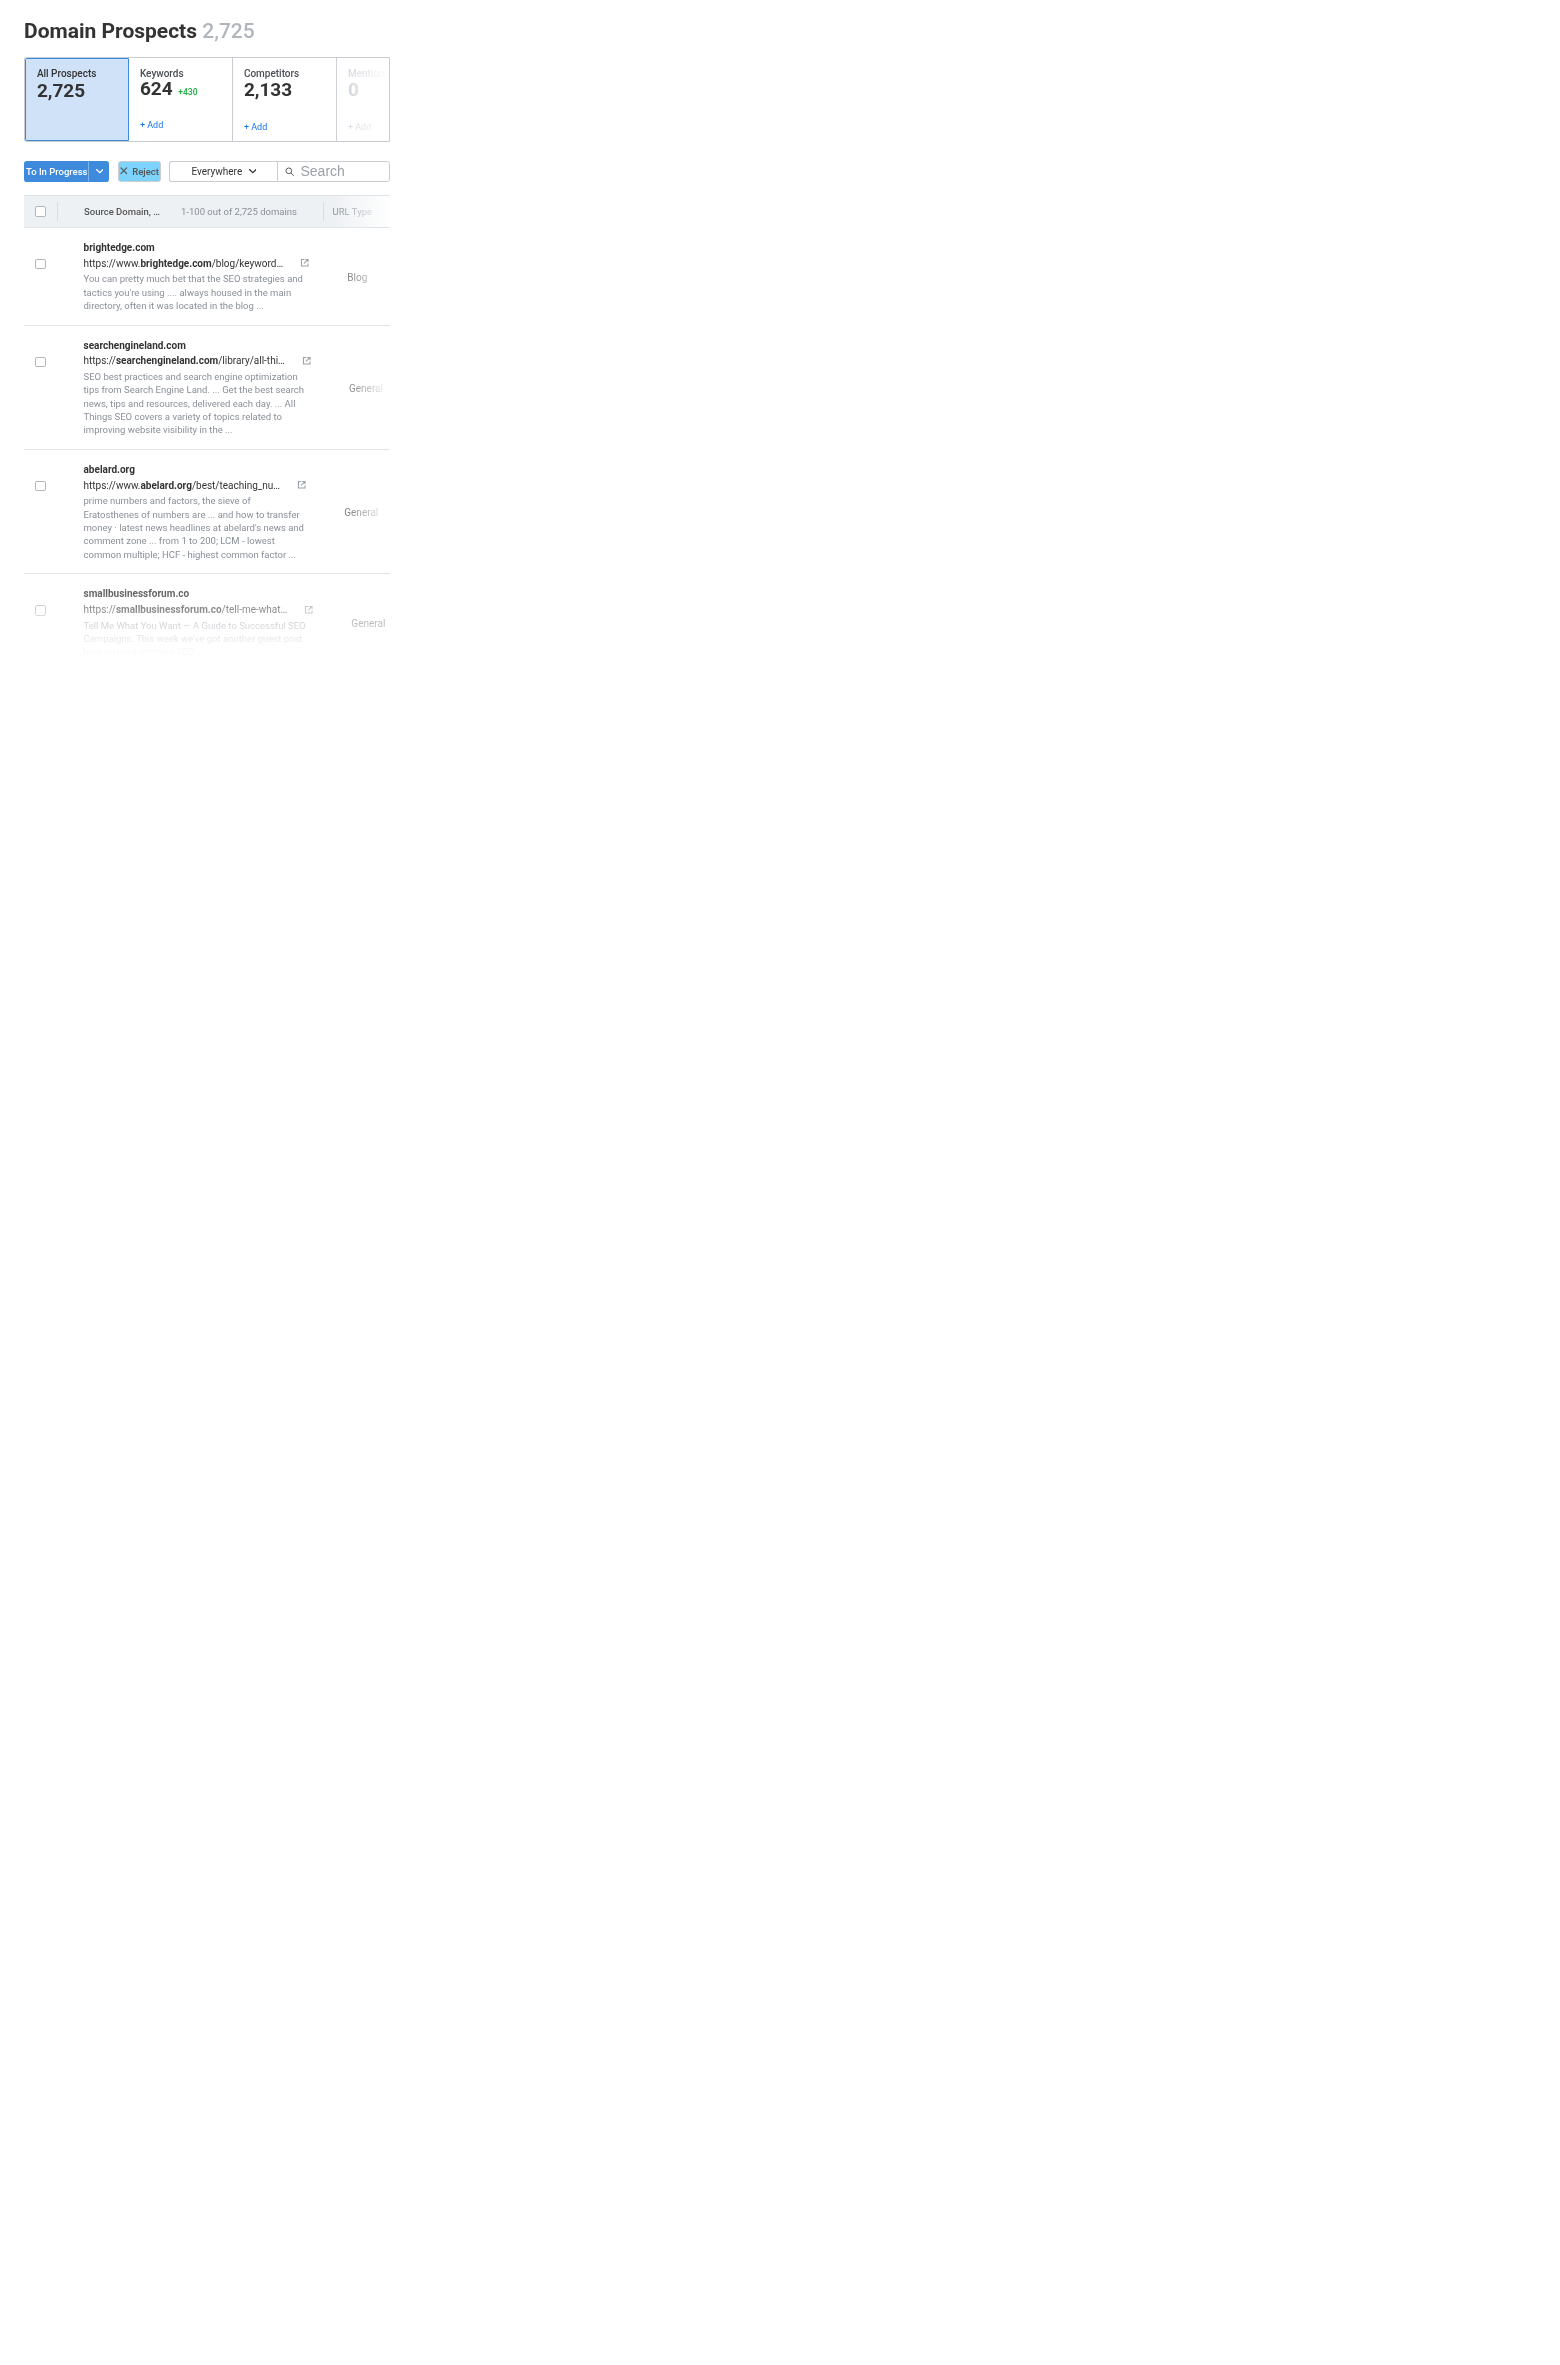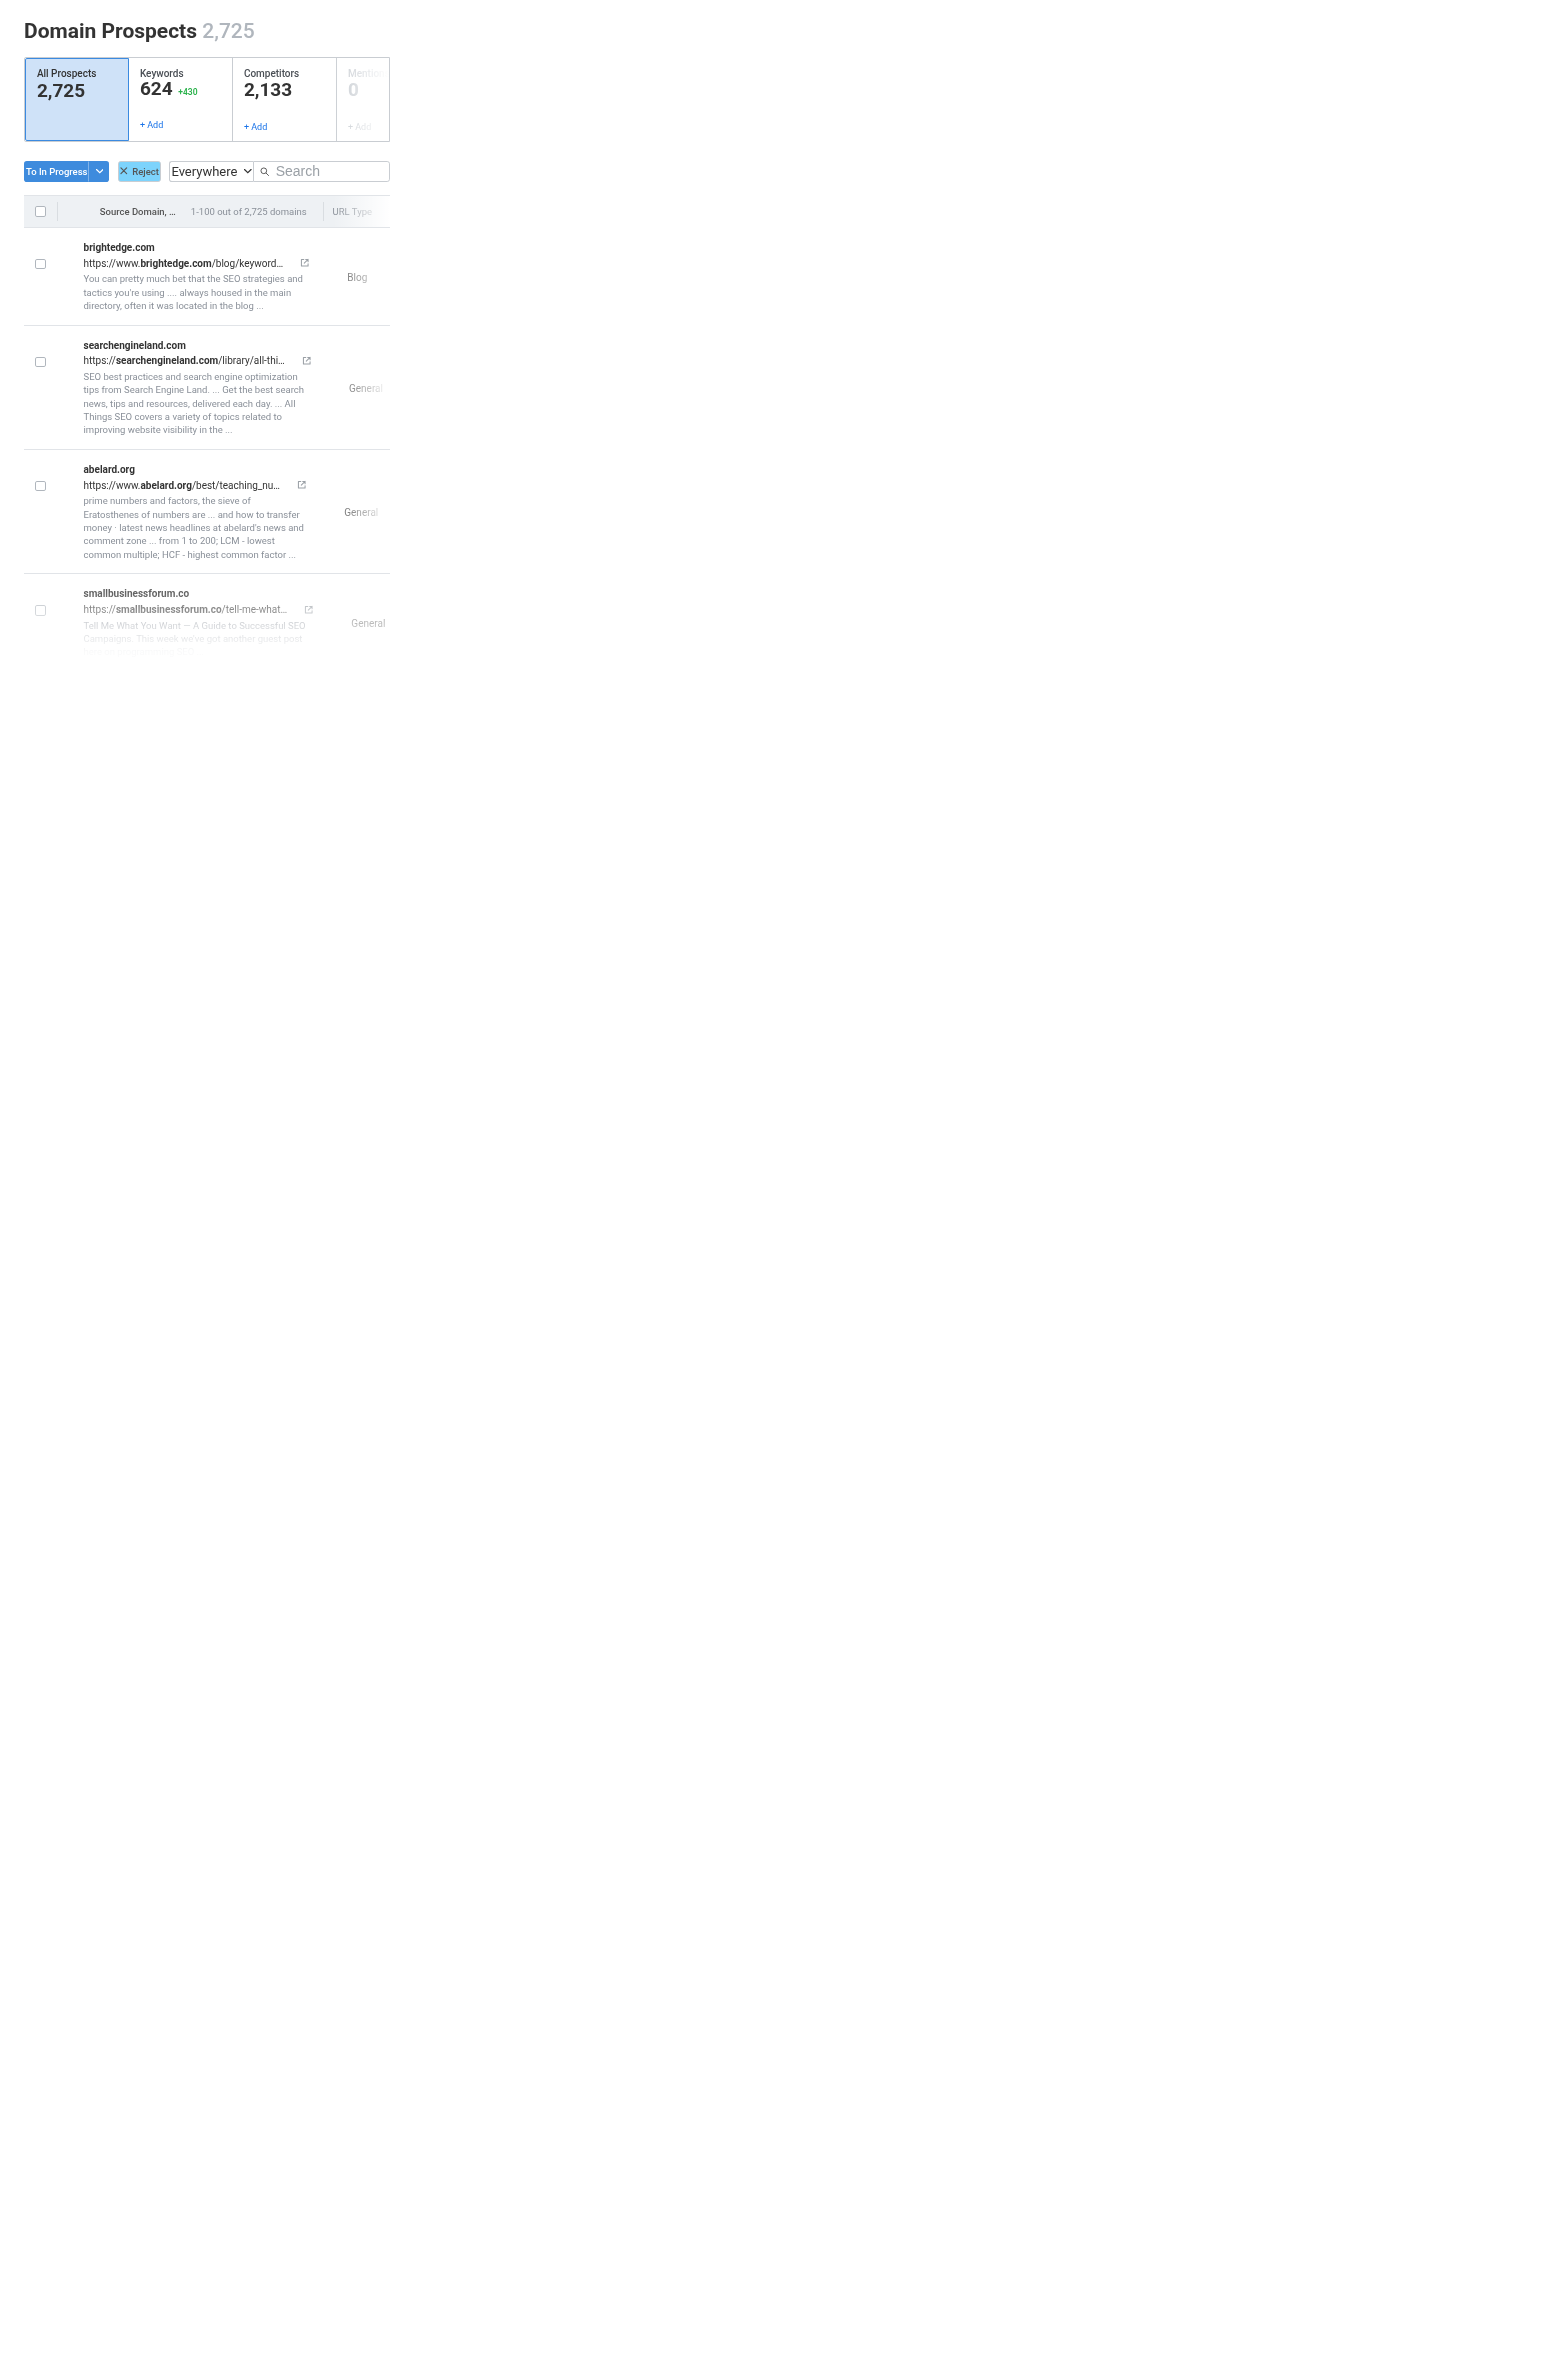--- a/index.html
+++ b/index.html
@@ -53,42 +53,42 @@
   .btn-primary-split { display: inline-flex; }
   .btn-primary-split .main { border-radius: 2.8px 0 0 2.8px; border-right: 0.5px solid rgba(255,255,255,0.35); }
   .btn-primary-split .caret-part {
     background: #3e8bdd; color: #fff; border-radius: 0 2.8px 2.8px 0;
     width: 20px; display:flex; align-items:center; justify-content:center; height:21px; cursor:pointer;
   }
   .btn-ghost { background: #7dd3fc; border: 0.5px solid #c9cdd2; color: #555; }
   .btn-ghost .x-icon { margin-right: 4.7px; }
   .dropdown {
     display:inline-flex; align-items:center; height:21px; border:0.5px solid #c9cdd2;
-    border-radius:2.8px 0 0 2.8px; padding:0 1px; font-size:13px; color:#333; cursor:pointer;
+    border-radius:2.8px 0 0 2.8px; padding:0 21px; font-size:10px; color:#333; cursor:pointer;
     border-right: none;
   }
   .dropdown .chev { margin-left: 6.6px; }
   .search-wrap {
     display:inline-flex; align-items:center; height:21px; border:0.5px solid #c9cdd2;
     border-left: 0.5px solid #c9cdd2;
     border-radius:0 2.8px 2.8px 0; padding:0 6.6px; flex:1; min-width: 0;
   }
   .filter-search { display:flex; flex:1; }
   .search-wrap input {
     border:none; outline:none; font-size:14px; color:#333; margin-left:6px; width: 57px;
   }
   .search-wrap input::placeholder { color:#9aa0a6; }
 
   
   .thead {
     display:flex; align-items:center; background:#eef1f4; height:33px;
     border-top:0.5px solid #e1e4e8; border-bottom:0.5px solid #e1e4e8;
   }
   .col-check { width:33px; display:flex; align-items:center; justify-content:center; }
-  .col-source { flex:0 0 265px; padding-left: 26.5px; display:flex; align-items:center; gap: 15px; justify-content: center;}
+  .col-source { flex:0 0 265px; padding-left: 26.5px; display:flex; align-items:center; gap: 21px;}
   .col-source .hlabel { font-size:9.5px; color:#555; font-weight:500;}
   .col-source .hinfo { font-size:9.5px; color:#8a9099;}
   .col-type { flex:1; padding-left: 9.5px; font-size:9.5px; color:#8a9099; }
   .thead .divider { width:0.5px; height: 19px; background:#d9dde1; }
 
   
   .row { display:flex; border-bottom:0.5px solid #e1e4e8; padding: 14px 0 12.3px 0; }
   .row .col-check { align-items:flex-start; padding-top: 17px;}
   .row-content { flex: 0 0 239px; padding-left: 26.5px; padding-right: 4.7px;}
   .row .domain { font-size:10px; font-weight:700; color:#333; margin-bottom:4.7px; }

